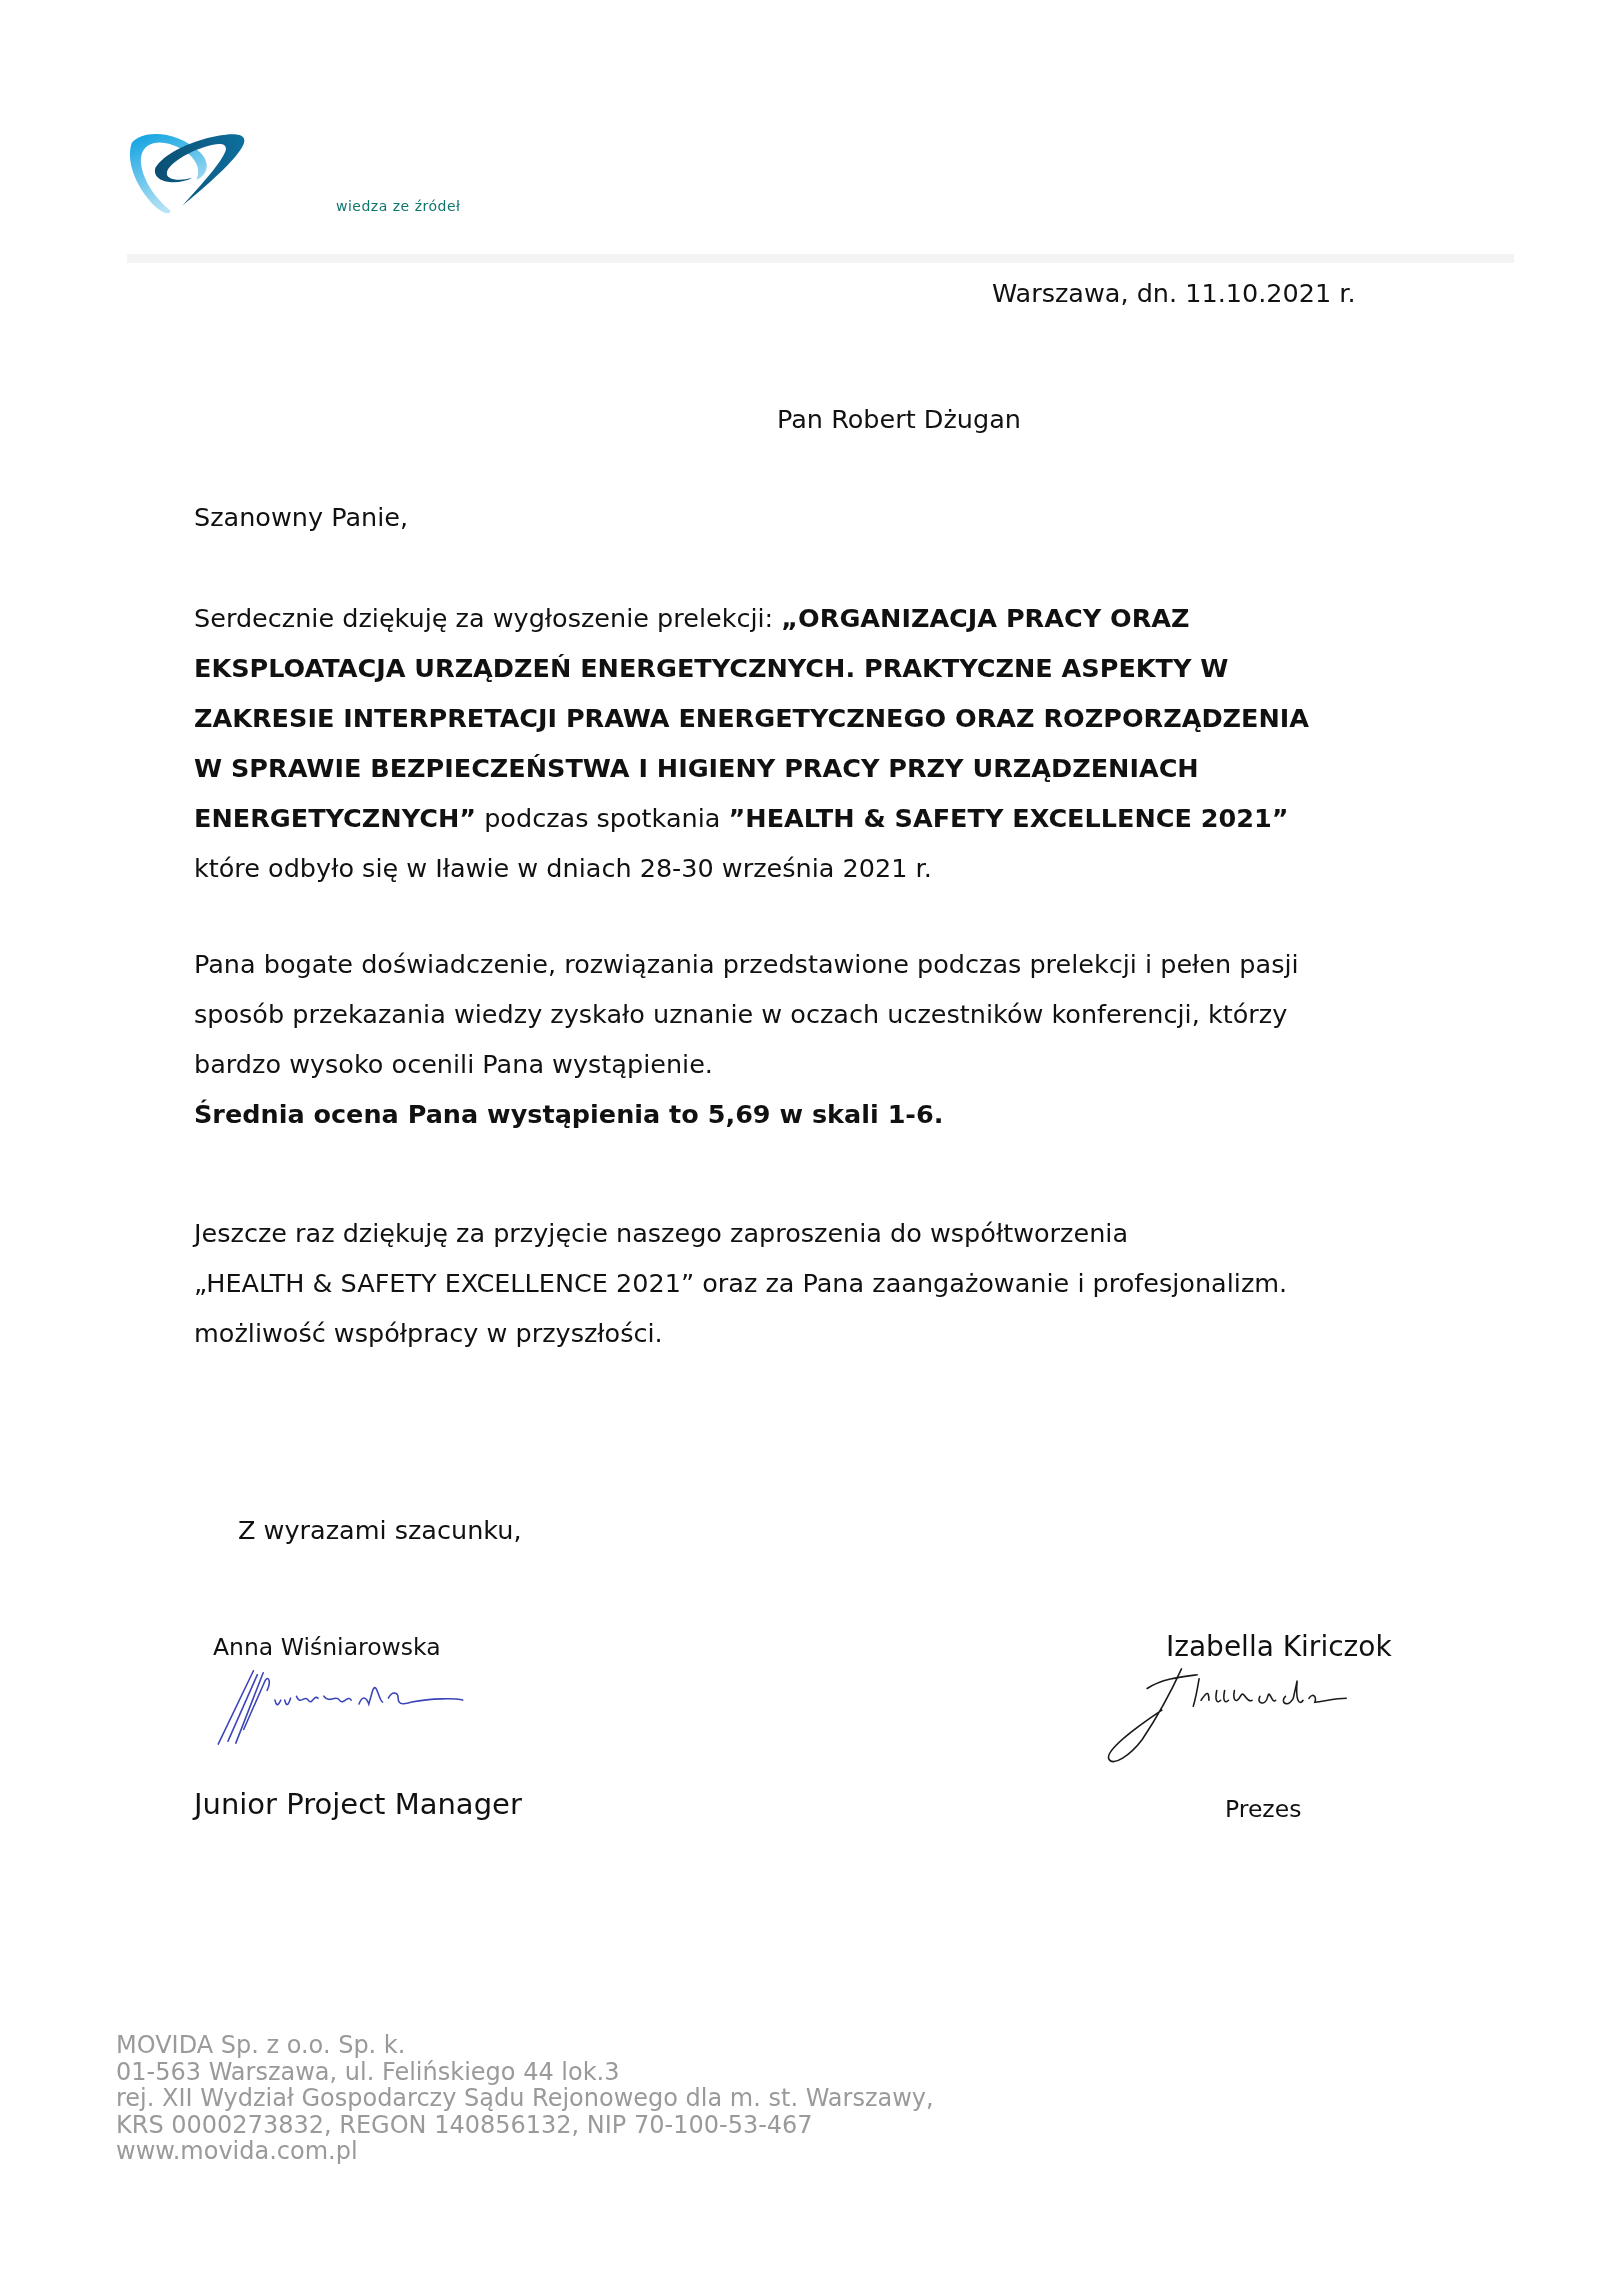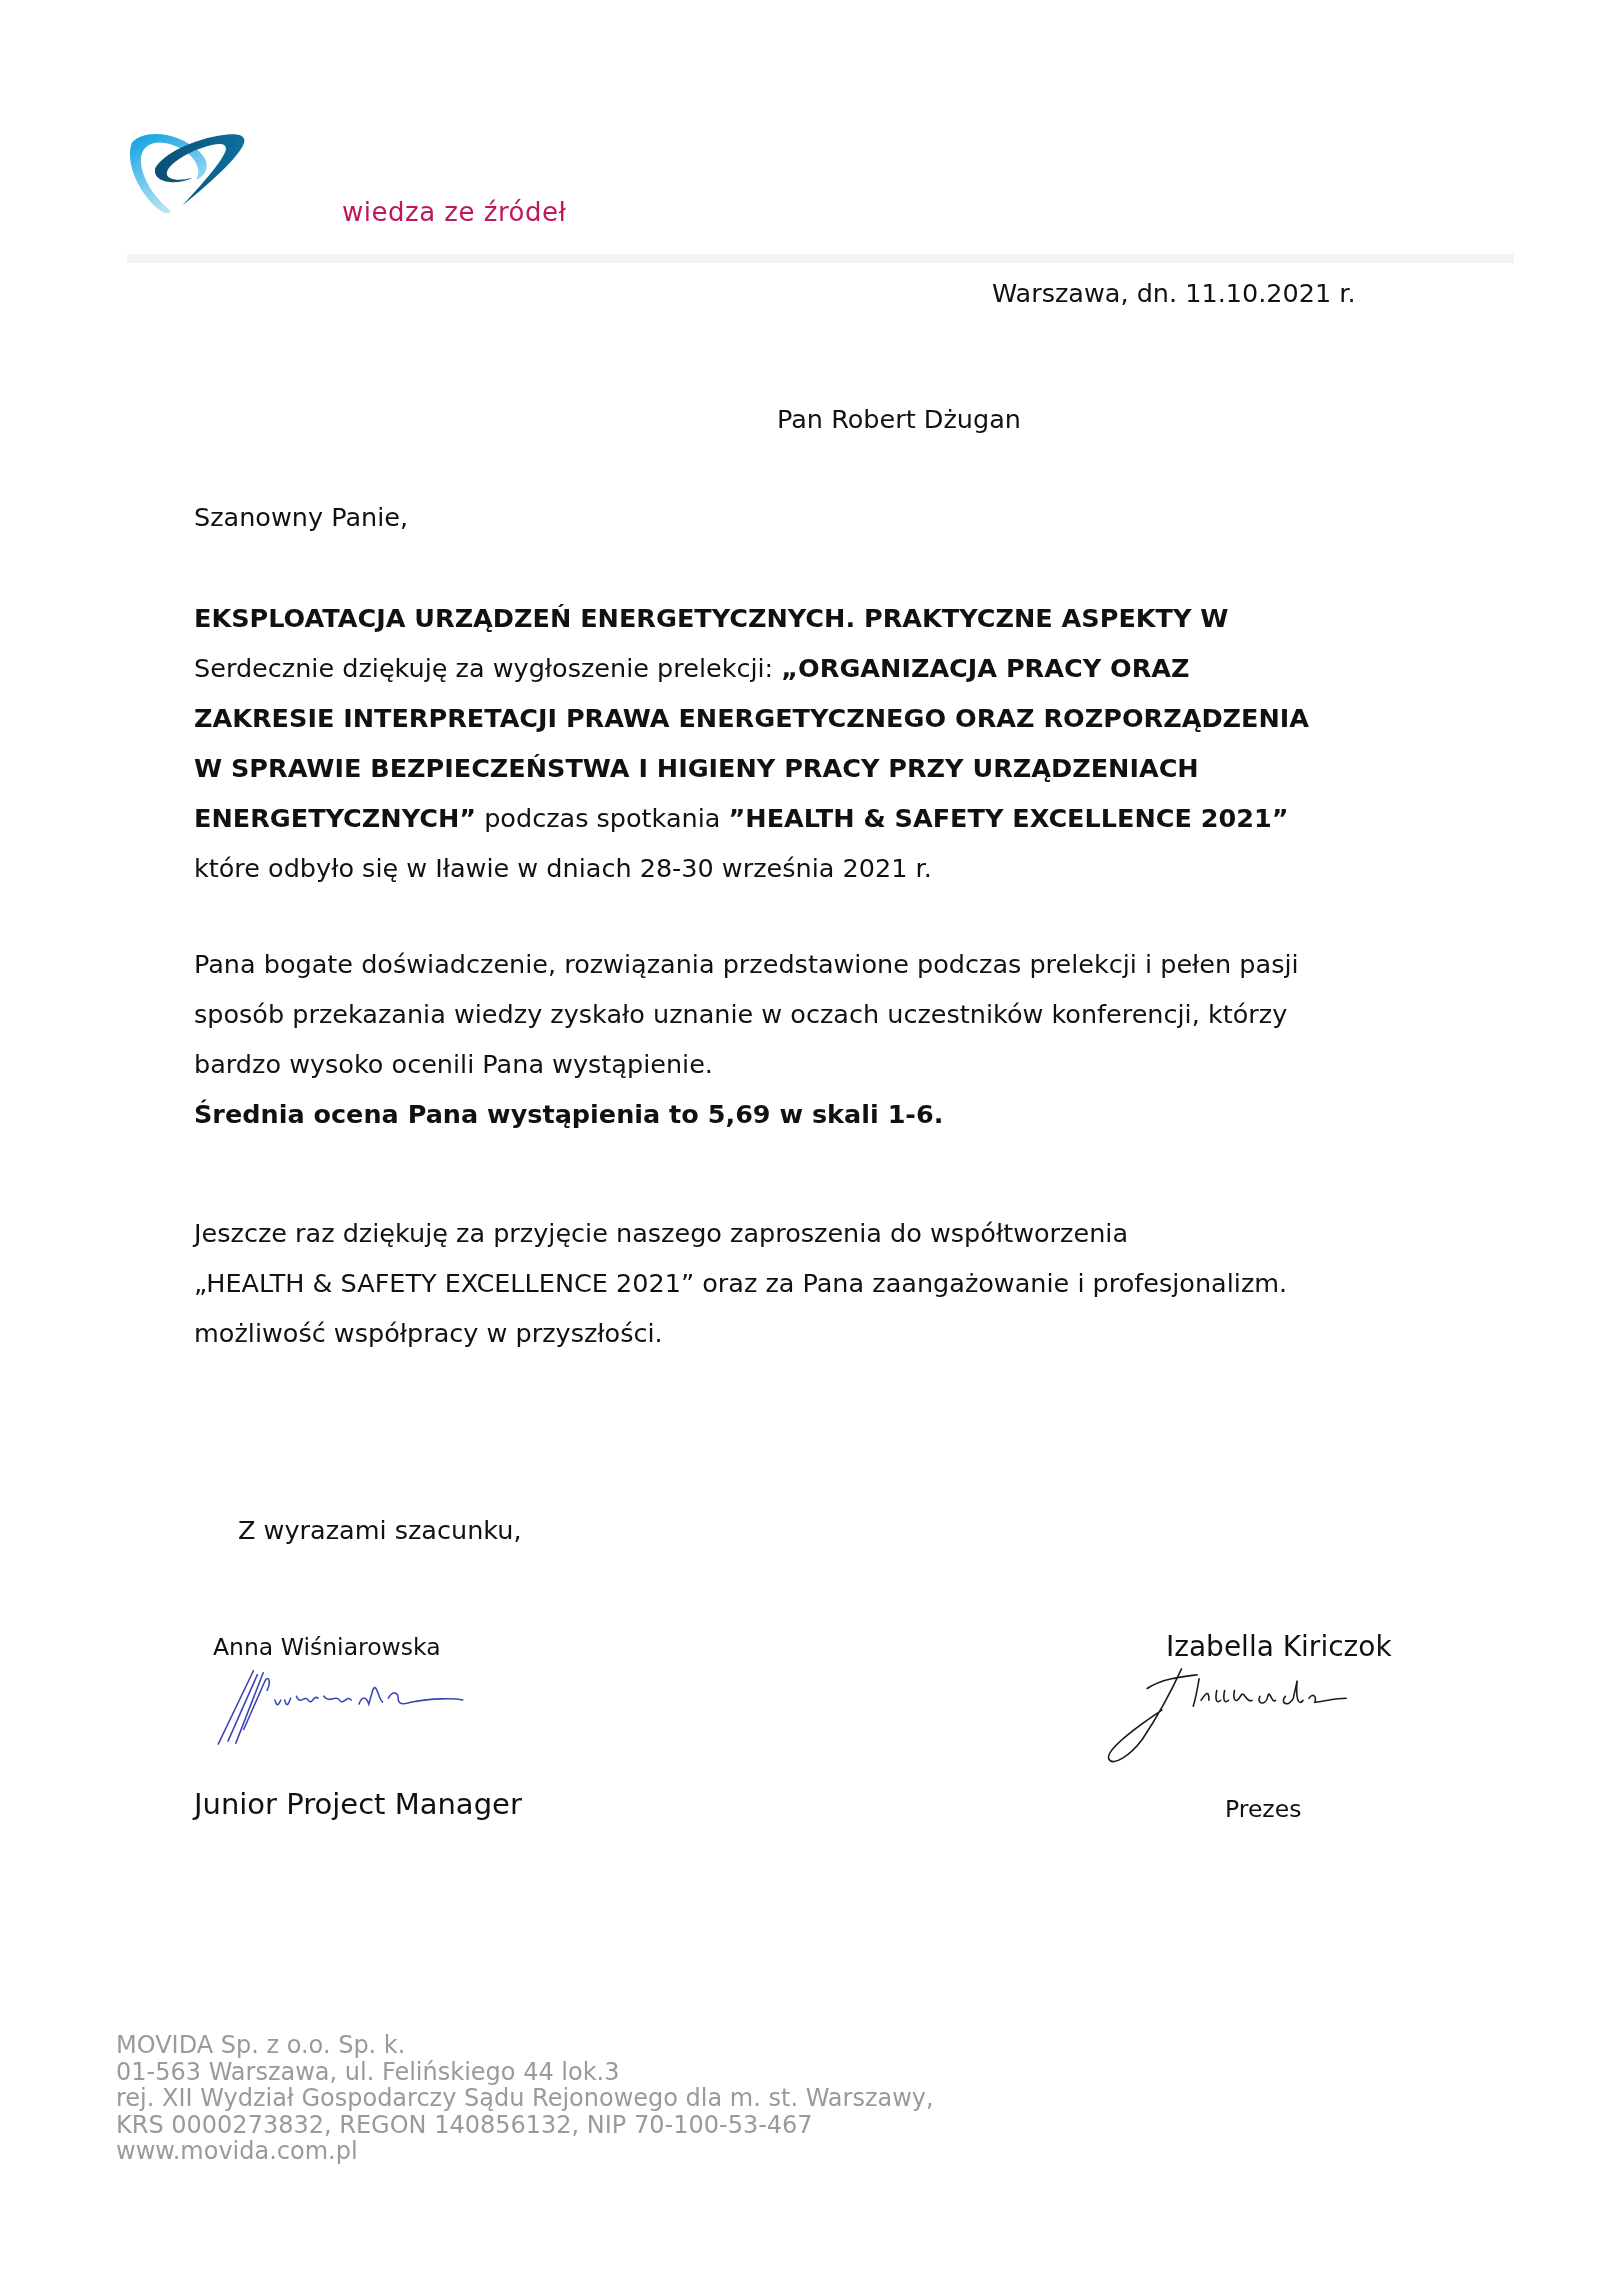--- a/index.html
+++ b/index.html
@@ -3,21 +3,21 @@
 <meta charset="utf-8">
 <style>
   html, body { margin: 0; padding: 0; background: #ffffff; }
   body { width: 1621px; height: 2292px; position: relative; overflow: hidden;
          font-family: "DejaVu Sans", sans-serif; color: #111111; }
   .abs { position: absolute; }
   .logo { left: 124px; top: 125px; width: 461px; height: 98px; }
   .logo svg.mark { position: absolute; left: 0; top: 0; }
   .brand { position: absolute; left: 137px; top: 15.7px; font-family: "DejaVu Sans", sans-serif;
            font-size: 63px; letter-spacing: 2px; color: #6f6f6f; font-weight: normal; line-height: 1; }
-  .tagline { position: absolute; left: 218px; top: 74px; font-size: 26px; color: #be185d;
+  .tagline { position: absolute; left: 212px; top: 74px; font-size: 14px; color: #0f766e;
              font-family: "DejaVu Sans", sans-serif; letter-spacing: 0.5px; line-height: 1; }
   .header-rule { left: 127px; top: 254px; width: 1387px; height: 8.8px; background: #f3f3f3; }
   .txt { font-size: 25.5px; line-height: 50px; white-space: nowrap; }
   .date { left: 992px; top: 268px; }
   .recipient { left: 777px; top: 394px; }
   .salutation { left: 194px; top: 492px; }
   .para { left: 194px; white-space: nowrap; font-size: 25.5px; line-height: 50px; }
   .p1 { top: 593px; }
   .p2 { top: 939px; }
   .p3 { top: 1208px; }
@@ -56,22 +56,22 @@
   <div class="tagline">wiedza ze źródeł</div>
 </div>
 
 <div class="abs header-rule"></div>
 
 <div class="abs txt date">Warszawa, dn. 11.10.2021 r.</div>
 <div class="abs txt recipient">Pan Robert Dżugan</div>
 <div class="abs txt salutation">Szanowny Panie,</div>
 
 <div class="abs para p1">
+    <span class="line"><span>Serdecznie dziękuję za wygłoszenie prelekcji: </span><b>„ORGANIZACJA PRACY ORAZ</b></span>
     <span class="line"><b>EKSPLOATACJA URZĄDZEŃ ENERGETYCZNYCH. PRAKTYCZNE ASPEKTY W</b></span>
-    <span class="line"><span>Serdecznie dziękuję za wygłoszenie prelekcji: </span><b>„ORGANIZACJA PRACY ORAZ</b></span>
     <span class="line"><b>ZAKRESIE INTERPRETACJI PRAWA ENERGETYCZNEGO ORAZ ROZPORZĄDZENIA</b></span>
     <span class="line"><b>W SPRAWIE BEZPIECZEŃSTWA I HIGIENY PRACY PRZY URZĄDZENIACH</b></span>
     <span class="line"><b>ENERGETYCZNYCH”</b><span> podczas spotkania </span><b>”HEALTH &amp; SAFETY EXCELLENCE 2021”</b></span>
     <span class="line"><span>które odbyło się w Iławie w dniach 28-30 września 2021 r.</span></span>
   </div>
 <div class="abs para p2">
     <span class="line"><span>Pana bogate doświadczenie, rozwiązania przedstawione podczas prelekcji i pełen pasji</span></span>
     <span class="line"><span>sposób przekazania wiedzy zyskało uznanie w oczach uczestników konferencji, którzy</span></span>
     <span class="line"><span>bardzo wysoko ocenili Pana wystąpienie.</span></span>
     <span class="line"><b>Średnia ocena Pana wystąpienia to 5,69 w skali 1-6.</b></span>

